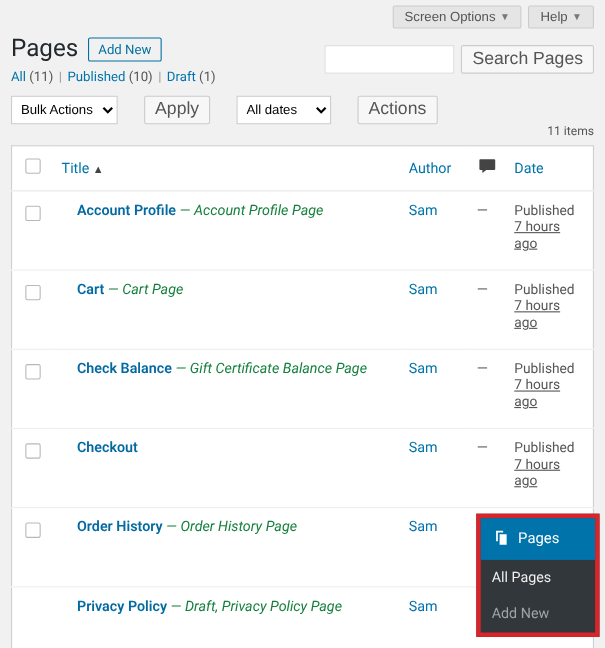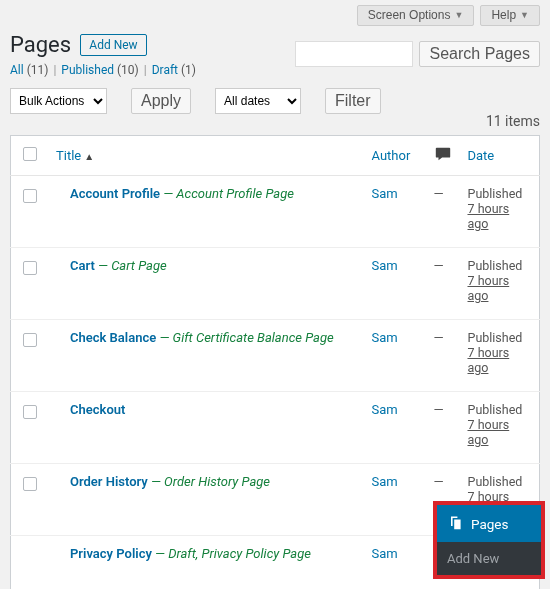--- a/index.html
+++ b/index.html
@@ -96,21 +96,21 @@
     border: 1px solid #ccc;
     background: #fff;
     height: 26px;
     font-size: 12px;
     padding: 2px 4px;
     min-width: 86px;
   }
   .items-count {
     margin-left: auto;
     color: #555;
-    font-size: 14px;
+    font-size: 11px;
     margin-top: 40px;
   }
   table.wp-list {
     width: 100%;
     border-collapse: collapse;
     background: #fff;
     border: 1px solid #ccd0d4;
     font-size: 13px;
   }
   table.wp-list thead th {
@@ -222,21 +222,21 @@
   </div>
 
   <div class="tablenav">
     <select class="sel">
       <option>Bulk Actions</option>
     </select>
     <button class="btn">Apply</button>
     <select class="sel">
       <option>All dates</option>
     </select>
-    <button class="btn">Filter</button>
+    <button class="btn">Actions</button>
     <span class="items-count">11 items</span>
   </div>
 
   <table class="wp-list">
     <thead>
       <tr>
         <th class="cb"><input type="checkbox" style=""></th>
         <th><span>Title</span><span class="sort-ind">▲</span></th>
         <th class="author-col">Author</th>
         <th class="comments">
@@ -298,14 +298,15 @@
 
 <div class="admin-submenu">
   <div class="head">
     <span>
       <svg viewBox="0 0 20 20">
           <path d="M5 3h8v2H7v10H5V3zm4 4h8v12H9V7z"></path>
         </svg>
     </span>
     <span>Pages</span>
   </div>
+  <div class="item">All Pages</div>
   <div class="item dim">Add New</div>
 </div>
 
 </body></html>

